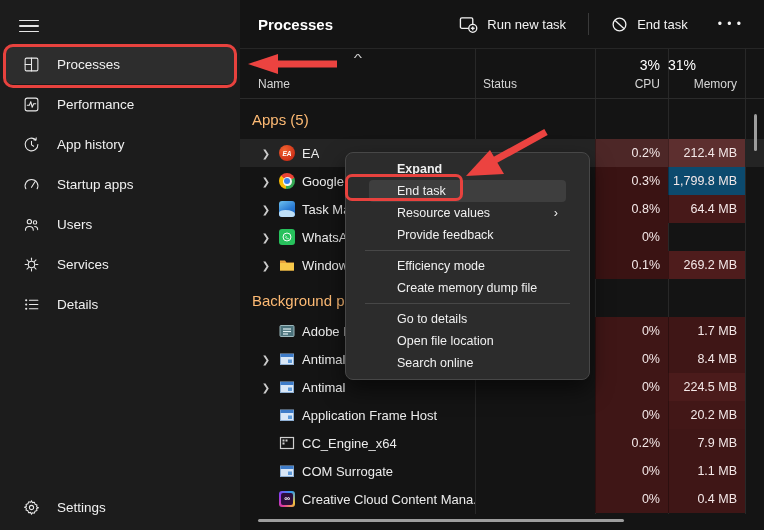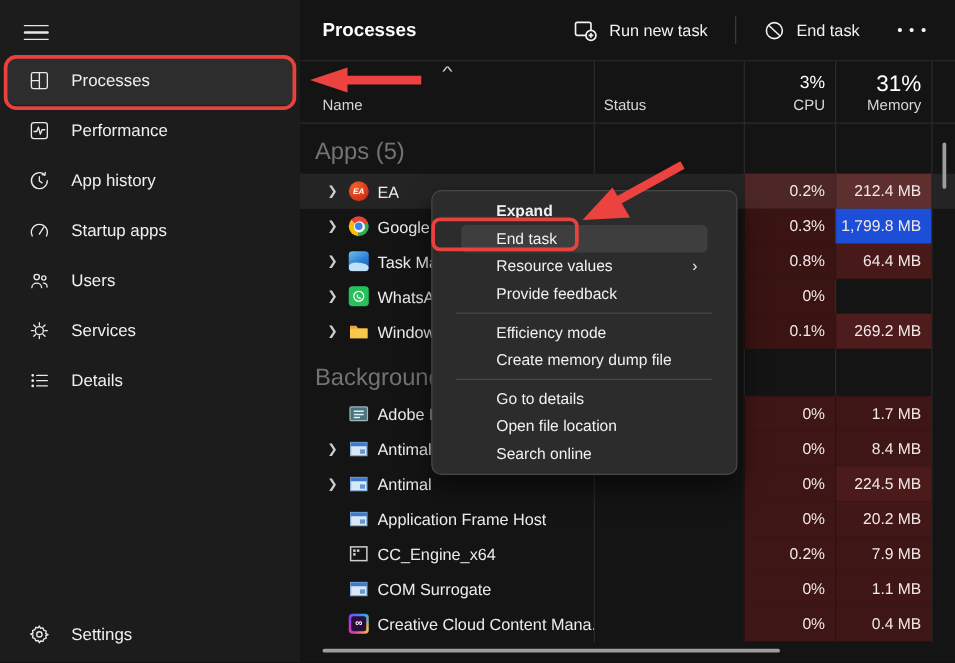--- a/index.html
+++ b/index.html
@@ -33,24 +33,24 @@
   
   .vline { position:absolute; top:48px; bottom:16px; width:1px; background:#282828; }
 
   
   .thead { position:absolute; left:0; top:48px; width:524px; height:51px; border-top:1px solid #262626; border-bottom:1px solid #2b2b2b; font-size:12px; color:#d6d6d6; }
   .th-name { position:absolute; left:18px; bottom:7px; }
   .th-sort { position:absolute; left:108px; top:3px; width:20px; text-align:center; font-size:11px; color:#cfcfcf; transform:scaleX(1.6); }
   .th-status { position:absolute; left:243px; bottom:7px; }
   .th-cpu-total { position:absolute; left:355px; width:65px; top:8px; text-align:right; font-size:14px; color:#fff; }
   .th-cpu { position:absolute; left:355px; width:65px; bottom:7px; text-align:right; }
-  .th-mem-total { position:absolute; left:428px; width:69px; top:8px; text-align:right; font-size:18px; color:#fff; }
+  .th-mem-total { position:absolute; left:428px; width:69px; top:8px; font-size:14px; color:#fff; }
   .th-mem { position:absolute; left:428px; width:69px; bottom:7px; text-align:right; }
 
-  .ghead { position:absolute; left:12px; font-size:19px; color:#737373; }
+  .ghead { position:absolute; left:12px; font-size:15px; color:#fdba74; }
   .rowsblock { position:absolute; left:0; width:524px; }
   .row { display:flex; height:28px; align-items:stretch; }
   .row.sel { background:#242424; }
   .c-name { flex:0 0 235px; display:flex; align-items:center; padding-left:20px; gap:7px; overflow:hidden; white-space:nowrap; }
   .chev { width:12px; flex:0 0 12px; font-size:10px; color:#cccccc; text-align:center; }
   .chev.empty { visibility:hidden; }
   .pname { font-size:13px; color:#ececec; overflow:hidden; white-space:nowrap; }
   .c-status { flex:0 0 120px; }
   .cell { flex:0 0 73px; display:flex; align-items:center; justify-content:flex-end; padding-right:8px;
     font-size:12.5px; color:#f4e8e8; border-left:1px solid rgba(0,0,0,.3); }
@@ -238,21 +238,21 @@
           <span class="chev">❯</span>
           <span class="appicon ic-chrome">
               <span class="chrome-mid">
                 <span class="chrome-core"></span>
               </span>
             </span>
           <span class="pname">Google</span>
         </div>
         <div class="c-status"></div>
         <div class="cell" style="background: rgb(58, 19, 19);">0.3%</div>
-        <div class="cell mem" style="background: #1d4ed8;">1,799.8 MB</div>
+        <div class="cell mem" style="background: #0c4a6e;">1,799.8 MB</div>
       </div>
 
       <div class="row">
         <div class="c-name">
           <span class="chev">❯</span>
           <span class="appicon ic-task">
               <i></i>
             </span>
           <span class="pname">Task Ma</span>
         </div>

